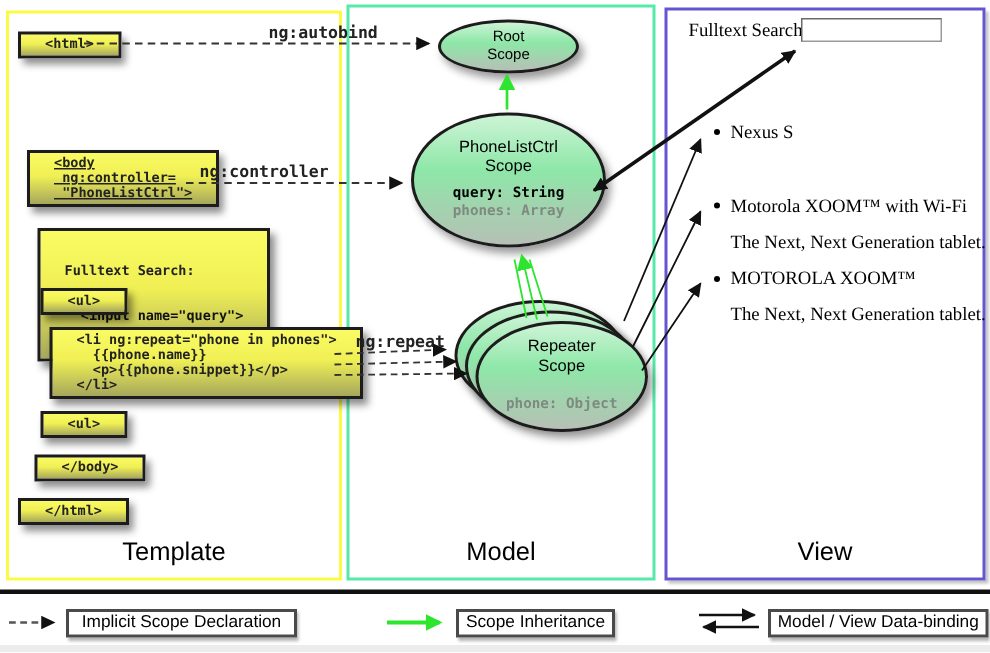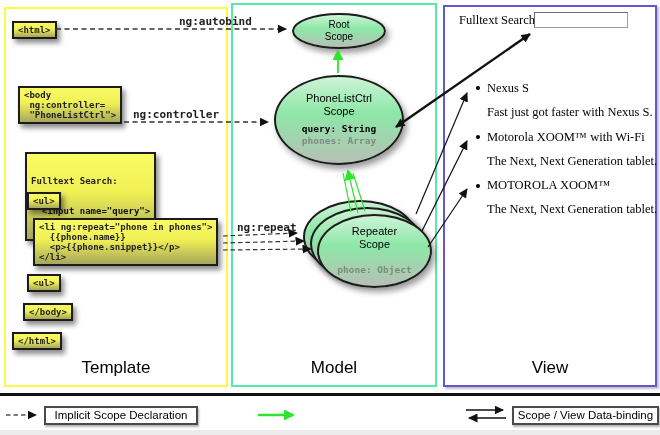--- a/index.html
+++ b/index.html
@@ -9,21 +9,21 @@
   .col-template{left:4px;top:7px;width:220px;height:376px;border:2px solid #fbfb45;}
   .col-model{left:231px;top:3px;width:202px;height:380px;border:2px solid #57e9a9;}
   .col-view{left:443px;top:5px;width:210px;height:378px;border:2px solid #6456cf;
             box-shadow:2px 2px 2px rgba(0,0,0,0.25);}
   .col-title{position:absolute;top:358px;text-align:center;font-size:17px;color:#000;}
   .t-title{left:4px;width:224px;} .m-title{left:231px;width:206px;} .v-title{left:443px;width:214px;}
 
   .codebox{position:absolute;background:linear-gradient(180deg,#fafa63 0%,#f0f055 45%,#a6a75c 100%);
            border:2px solid #1c1c1c;box-shadow:3px 4px 5px rgba(0,0,0,0.45);
            font:600 9px/1.12 "DejaVu Sans Mono",monospace;color:#222;
-           padding:2px 4px;white-space:pre;}
+           padding:2px 16px;white-space:pre;}
   .ft-label{font-weight:600;}
   .ft-code{font-weight:800;color:#111;white-space:pre;}
 
   .nglabel{position:absolute;font:600 11px "DejaVu Sans Mono",monospace;color:#222;white-space:pre;}
 
   .scope{position:absolute;border:2px solid #1c1c1c;border-radius:50%;
          background:linear-gradient(180deg,#cdf4d6 0%,#8ee7a8 42%,#b6c0b5 100%);
          box-shadow:3px 4px 6px rgba(0,0,0,0.4);
          display:flex;flex-direction:column;align-items:center;justify-content:center;text-align:center;}
   .scope-title{font:11px/1.18 "Liberation Sans",sans-serif;color:#000;white-space:pre;}
@@ -53,21 +53,21 @@
 
   <div class="col col-template"></div>
   <div class="col col-model"></div>
   <div class="col col-view"></div>
 
   <div class="col-title m-title">Model</div>
   <div class="col-title t-title">Template</div>
   <div class="col-title v-title">View</div>
 
   <div class="codebox" style="left:12px;top:21px;">&lt;html&gt;</div>
-  <div class="codebox" style="left:18px;top:86px;">&lt;body
+  <div class="codebox" style="left:18px;top:100px;text-decoration:underline;">&lt;body
  ng:controller=
  "PhoneListCtrl"&gt;</div>
   <div class="codebox" style="left:25px;top:152px;">
     <div class="ft-label">Fulltext Search:</div>
     <div class="ft-code">  &lt;input name="query"&gt;</div>
   </div>
   <div class="codebox" style="left:27px;top:192px;">&lt;ul&gt;</div>
   <div class="codebox" style="left:33px;top:218px;">&lt;li ng:repeat="phone in phones"&gt;
   {{phone.name}}
   &lt;p&gt;{{phone.snippet}}&lt;/p&gt;
@@ -98,21 +98,20 @@
     <div class="scope-title">Repeater
 Scope</div>
     <div class="scope-prop prop-gray" style="margin-top:13px;">phone: Object</div>
   </div>
 
   <div class="viewtext" style="left:459px;top:13px;">Fulltext Search:</div>
   <input class="search-input" type="text" value="" style="">
 
   <span class="bullet" style="left:476px;top:86px;"></span>
   <div class="viewtext" style="left:487px;top:81px;">Nexus S</div>
-  <div class="viewtext" style="left:487px;top:105px;">Fast just got faster with Nexus S.</div>
 
   <span class="bullet" style="left:476px;top:135px;"></span>
   <div class="viewtext" style="left:487px;top:130px;">Motorola XOOM™  with Wi-Fi</div>
   <div class="viewtext" style="left:487px;top:154px;">The Next, Next Generation tablet.</div>
 
   <span class="bullet" style="left:476px;top:184px;"></span>
   <div class="viewtext" style="left:487px;top:178px;">MOTOROLA XOOM™</div>
   <div class="viewtext" style="left:487px;top:202px;">The Next, Next Generation tablet.</div>
 
   <svg id="arrows" xmlns="http://www.w3.org/2000/svg">
@@ -145,16 +144,17 @@
     <line x1="428" y1="247" x2="467" y2="189" stroke="#111" stroke-width="1.2" marker-end="url(#mB)"></line>
 
     <line x1="6" y1="415" x2="36" y2="415" stroke="#555" stroke-width="1.6" stroke-dasharray="4.5,3" marker-end="url(#mB)"></line>
     <line x1="258" y1="415" x2="293" y2="415" stroke="#2de52d" stroke-width="2.6" marker-end="url(#mG)"></line>
     <line x1="466" y1="410" x2="503" y2="410" stroke="#111" stroke-width="1.7" marker-end="url(#mB)"></line>
     <line x1="506" y1="418" x2="469" y2="418" stroke="#111" stroke-width="1.7" marker-end="url(#mB)"></line>
   </svg>
 
   <div class="sep"></div>
   <div class="legend-box" style="left:44px;width:150px;">Implicit Scope Declaration</div>
-  <div class="legend-box" style="left:512px;width:143px;">Scope / View Data-binding</div>
+  <div class="legend-box" style="left:304px;width:102px;">Scope Inheritance</div>
+  <div class="legend-box" style="left:512px;width:143px;">Model / View Data-binding</div>
   <div class="bottom-strip"></div>
 
 </div>
 
 </body></html>

